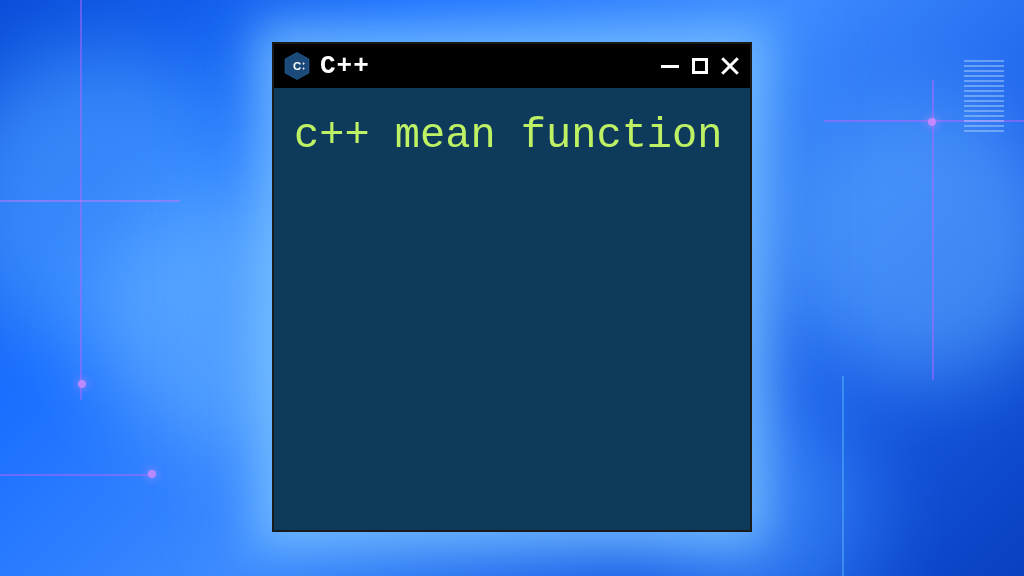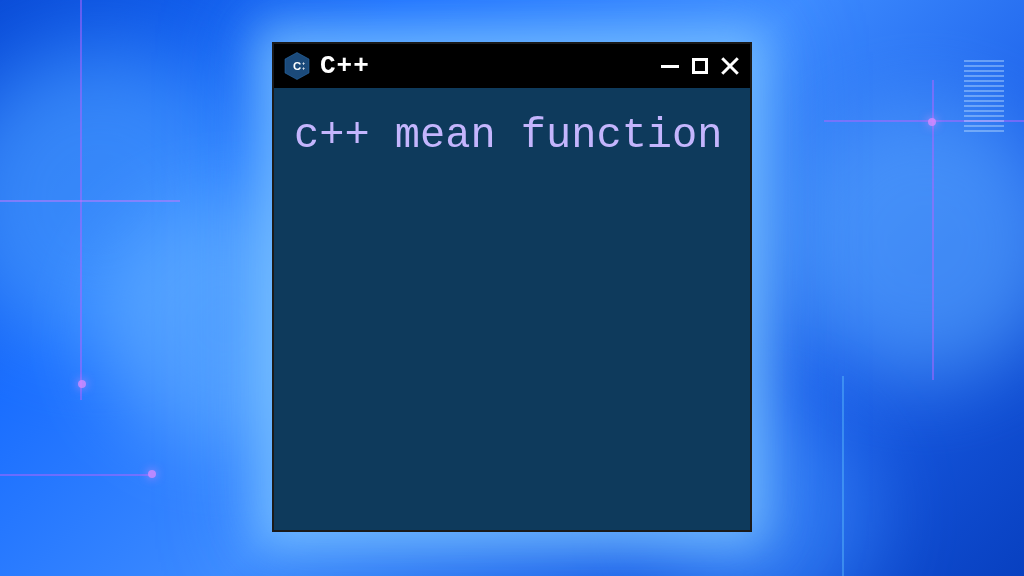--- a/index.html
+++ b/index.html
@@ -140,21 +140,21 @@
       top: 50%;
       left: 50%;
       width: 22px;
       height: 3px;
       background: #fff;
     }
     .close-x::before { transform: translate(-50%, -50%) rotate(45deg); }
     .close-x::after { transform: translate(-50%, -50%) rotate(-45deg); }
     .content {
       padding: 24px 20px;
-      color: #c4b5fd;
+      color: #bef264;
       font-size: 42px;
       font-family: 'Consolas', 'Courier New', monospace;
       line-height: 1.15;
       font-weight: normal;
     }
   </style>
 </head>
 <body>
 
 <div class="background">

